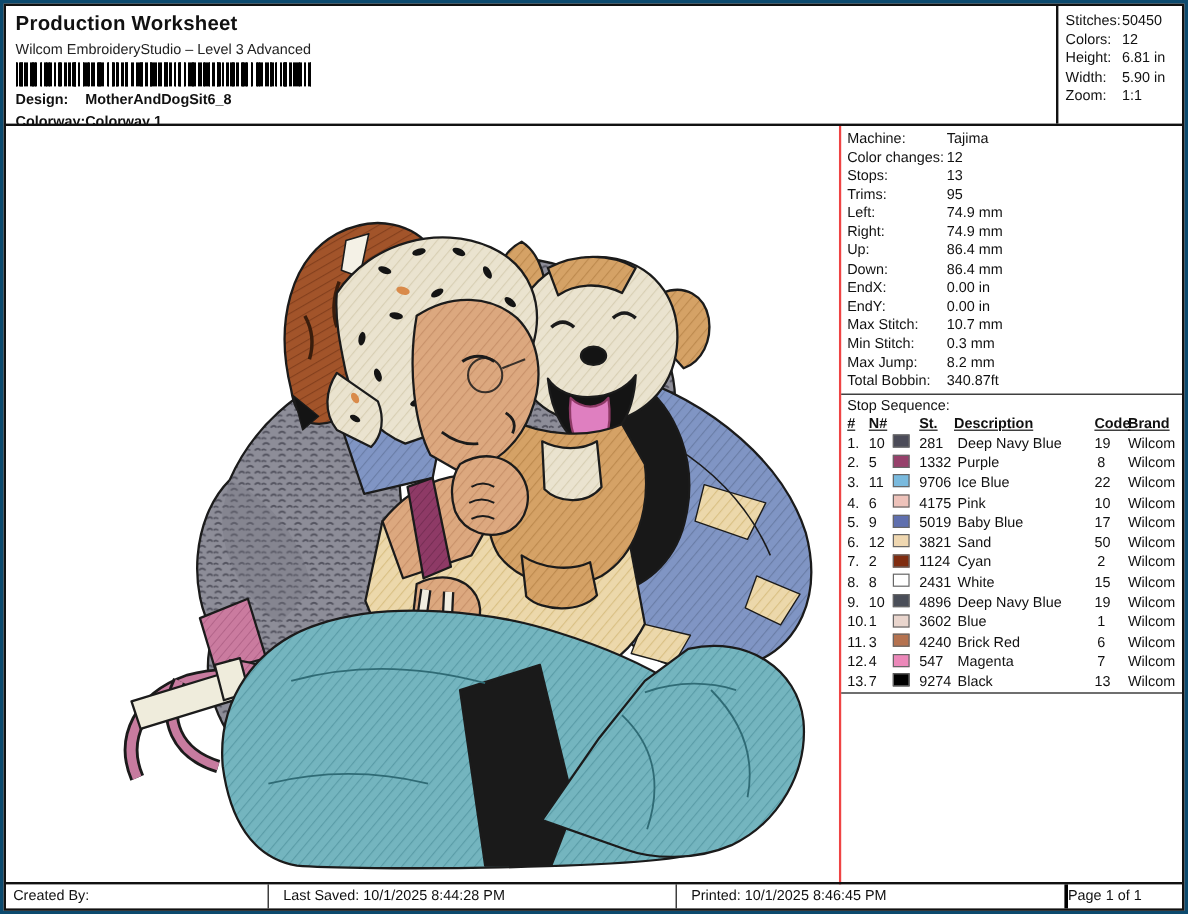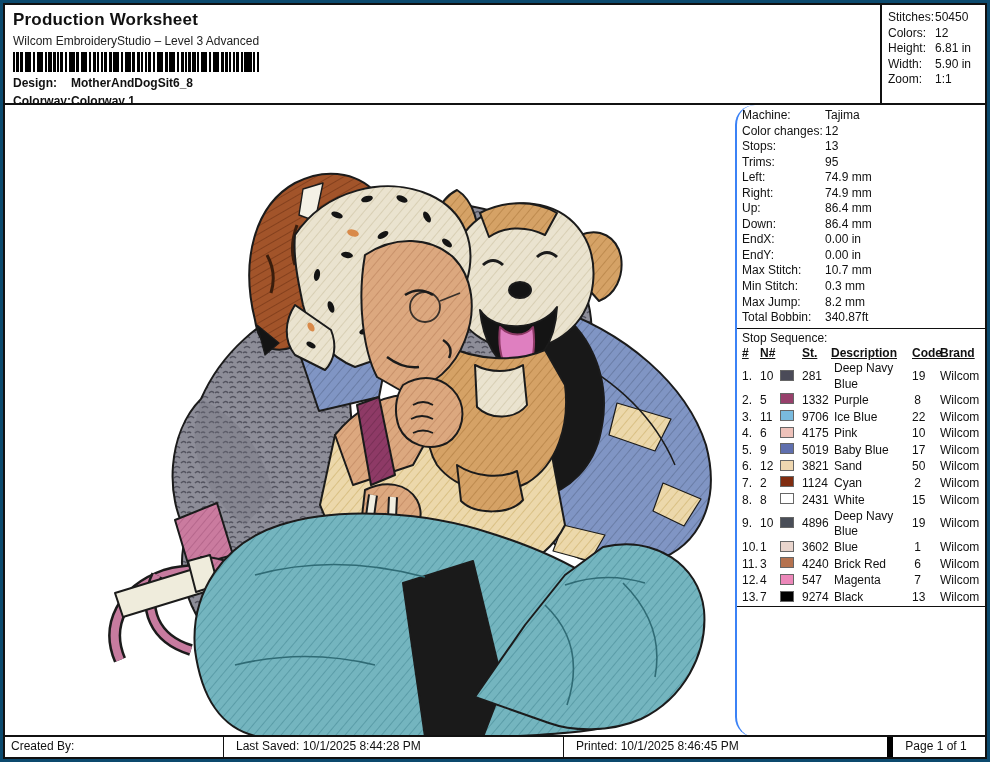--- a/index.html
+++ b/index.html
@@ -20,42 +20,42 @@
   .kv-row{font-size:12px;margin-top:4px;display:flex;font-weight:bold;}
   .kv-row .k{width:58px;}
   .stats-box{width:97px;border-left:2px solid #111;padding:5px 0 0 6px;}
   .stat-line{display:flex;font-size:12px;line-height:15.6px;}
   .stat-line .k{width:47px;}
 
   
   .main-row{position:absolute;left:0;top:100px;right:0;bottom:20px;display:flex;}
   .design-area{flex:1;position:relative;background:#fff;}
   .design-area svg{position:absolute;left:0;top:0;width:100%;height:100%;}
-  .info-panel{width:250px;border-left:2px solid #3b82f6;box-sizing:border-box;font-size:12px;border-radius:20px;}
+  .info-panel{width:286px;border-left:2px solid #ef4444;box-sizing:border-box;font-size:12px;}
   .machine-list{padding:3px 4px 2px 5px;}
   .mi-line{display:flex;line-height:15.55px;}
   .mi-line .k{width:83px;}
   .stop-seq{border-top:1px solid #111;}
   .stop-title{padding:2px 0 1px 5px;line-height:14px;}
   .stop-grid{display:grid;grid-template-columns:17px 21px 22px 29px 1fr 25px 45px;
              align-items:center;padding:0 3px 0 5px;line-height:15.6px;}
   .stop-head{font-weight:bold;}
   .stop-head span{text-decoration:underline;}
   .col-st,.col-code{text-align:right;padding-right:16px;}
   .col-n{padding-left:1px;}
   .swatch{width:14px;height:11px;border:1px solid #666;box-sizing:border-box;display:inline-block;margin-top:1px;}
   .stop-table-end{border-bottom:1px solid #111;}
 
   
   .footer-row{position:absolute;left:0;bottom:0;right:0;height:20px;border-top:2px solid #111;display:flex;font-size:12px;}
   .footer-row .cell{line-height:19px;box-sizing:border-box;overflow:hidden;white-space:nowrap;}
   .f1{width:218px;padding-left:6px;}
   .f2{width:340px;border-left:1px solid #111;padding-left:12px;}
   .f3{width:324px;border-left:1px solid #111;padding-left:12px;}
-  .f4{flex:1;border-left:6px solid #000000;text-align:center;padding-right:6px;}
+  .f4{flex:1;border-left:3px solid #000000;text-align:left;padding-right:6px;}
 </style>
 </head>
 <body>
 
 <div class="page">
   <div class="frame">
 
     <div class="top-row">
       <div class="header-box">
         <div class="title">Production Worksheet</div>

